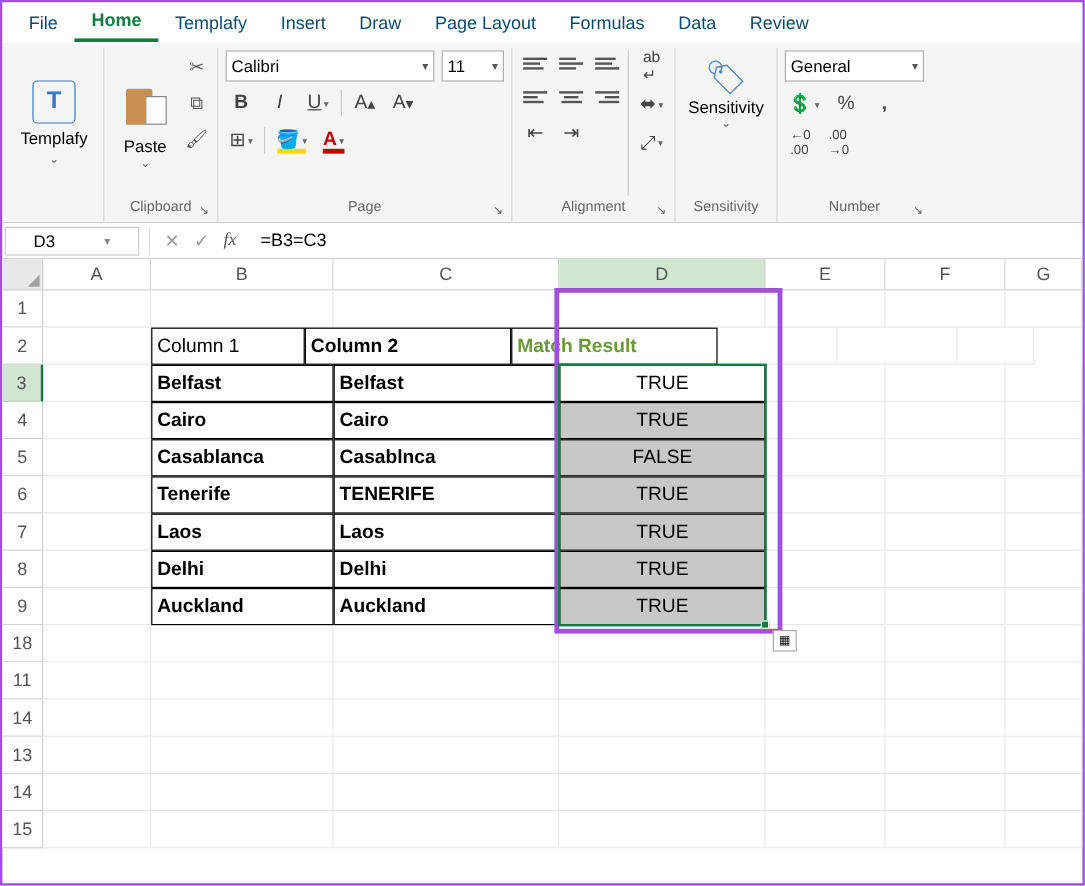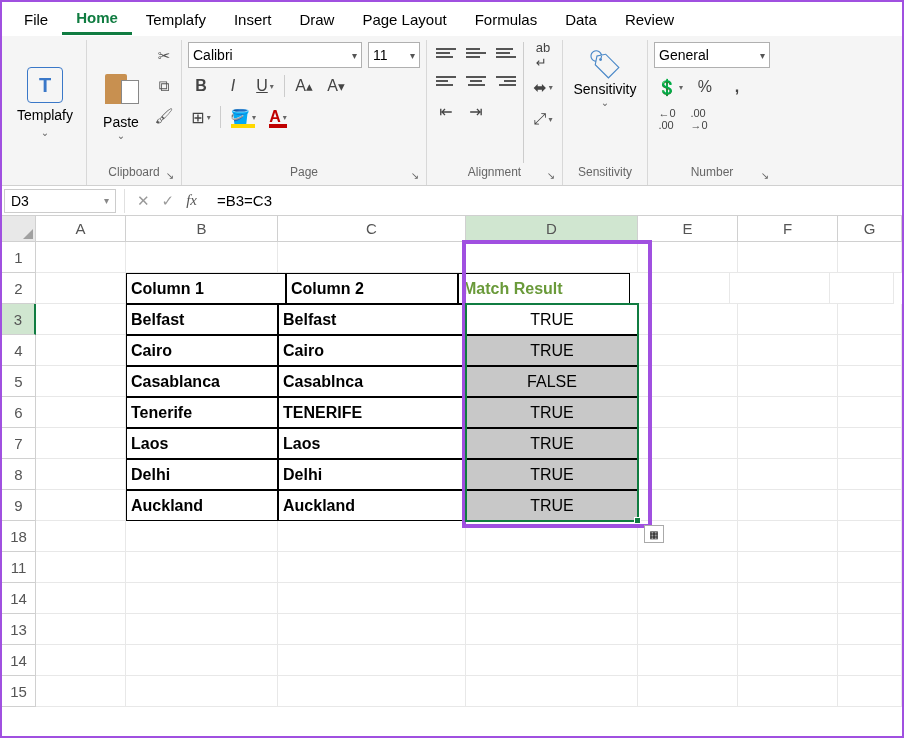--- a/index.html
+++ b/index.html
@@ -1,20 +1,20 @@
 <!DOCTYPE html>
 <html><head>
 <meta charset="utf-8">
 <style>
 * { box-sizing: border-box; margin: 0; padding: 0; font-family: "Segoe UI", Arial, sans-serif; }
 body { background: #fff; width: 904px; height: 738px; overflow: hidden; border: 2px solid #a050e0; }
 
 
 .ribbon-tabs { display: flex; align-items: center; padding: 0 8px; height: 34px; background: #fff; }
-.ribbon-tab { padding: 6px 14px; font-size: 15px; color: #000000; cursor: pointer; }
+.ribbon-tab { padding: 6px 14px; font-size: 15px; color: #0c4a6e; cursor: pointer; }
 .ribbon-tab.active { font-weight: 600; color: #107c41; border-bottom: 3px solid #107c41; }
 
 
 .ribbon { display: flex; background: #f5f5f5; border-bottom: 1px solid #d0d0d0; height: 150px; padding: 4px 2px 0 2px; }
 .group { display: flex; flex-direction: column; justify-content: space-between; border-right: 1px solid #d8d8d8; padding: 2px 6px 2px 6px; position: relative; }
 .group-label { font-size: 12px; color: #666; text-align: center; padding: 2px 0 3px 0; height: 20px; }
 .group-body { flex: 1; display: flex; }
 .launcher { position: absolute; right: 4px; bottom: 3px; width: 14px; height: 14px; font-size: 10px; color: #666; display:flex; align-items:center; justify-content:center; }
 
 .templafy-btn { width: 70px; display: flex; flex-direction: column; align-items:center; justify-content:center; gap:4px;}
@@ -41,21 +41,21 @@
 .align-row { display:flex; gap:4px;}
 .align-icon { width:26px; height:22px; display:flex; flex-direction:column; justify-content:center; gap:2px; padding:2px 3px;}
 .align-icon span { height:2px; background:#555;}
 
 .sens-body { width:72px; display:flex; flex-direction:column; align-items:center;}
 
 .num-body { display:flex; flex-direction:column; gap:6px; width:116px;}
 
 
 .formula-bar { display:flex; align-items:center; height:30px; border-bottom:1px solid #d0d0d0; background:#fff; padding-left: 2px;}
-.name-box { width:112px; border:1px solid #ccc; height:24px; display:flex; align-items:center; padding:0 6px; font-size:14px; background:#fff; justify-content:space-between;}
+.name-box { width:112px; border:1px solid #ccc; height:24px; display:flex; align-items:center; padding:0 23px; font-size:14px; background:#fff; justify-content:space-between;}
 .fb-divider { width:8px;}
 .fb-btns { display:flex; gap:12px; padding:0 12px; color:#999; font-size:15px; align-items:center; border-left:1px solid #e0e0e0; height:24px;}
 .fb-btns .fx { font-style:italic; font-family:serif; color:#555;}
 .fb-input { flex:1; border:none; height:24px; padding:0 8px; font-size:15px; outline:none;}
 
 
 .grid-wrap { position: relative; background:#fff; }
 .col-headers { display:flex; height:26px; background:#fff;}
 .corner { width:34px; border-right:1px solid #d0d0d0; border-bottom:1px solid #d0d0d0; background:#e8e8e8; position:relative;}
 .corner::after { content:""; position:absolute; right:2px; bottom:2px; width:0; height:0; border-right:10px solid #a0a0a0; border-top:10px solid transparent;}
@@ -278,21 +278,21 @@
         <div class="cell" style="width: 152px;"></div>
         <div class="cell" style="width: 188px;"></div>
         <div class="cell" style="width: 172px;"></div>
         <div class="cell" style="width: 100px;"></div>
         <div class="cell" style="width: 100px;"></div>
         <div class="cell" style="width: 64px;"></div>
       </div>
       <div class="row">
         <div class="row-h">2</div>
         <div class="cell" style="width: 90px;"></div>
-        <div class="cell" style="width: 160px; border: 1.5px solid rgb(0, 0, 0); font-weight: bold;">Column 1</div>
+        <div class="cell" style="width: 128px; border: 1.5px solid rgb(0, 0, 0); font-weight: normal;">Column 1</div>
         <div class="cell" style="width: 172px; border: 1.5px solid rgb(0, 0, 0); font-weight: bold;">Column 2</div>
         <div class="cell" style="width: 172px; border: 1.5px solid rgb(0, 0, 0); font-weight: bold; color: rgb(106, 154, 58); justify-content: flex-start;">Match Result</div>
         <div class="cell" style="width: 100px;"></div>
         <div class="cell" style="width: 100px;"></div>
         <div class="cell" style="width: 64px;"></div>
       </div>
       <div class="row">
         <div class="row-h sel">3</div>
         <div class="cell" style="width: 90px;"></div>
         <div class="cell" style="width: 152px; border: 1.5px solid rgb(0, 0, 0); font-weight: bold;">Belfast</div>

